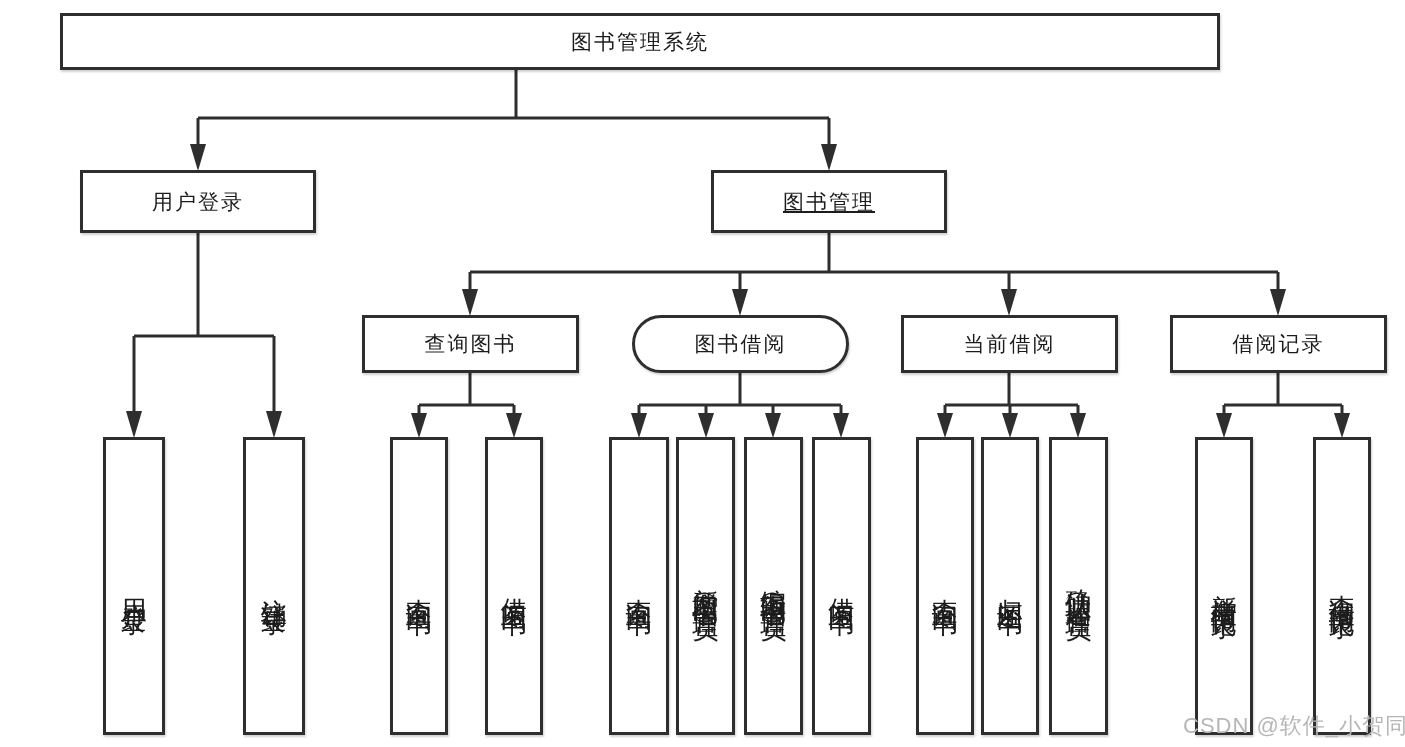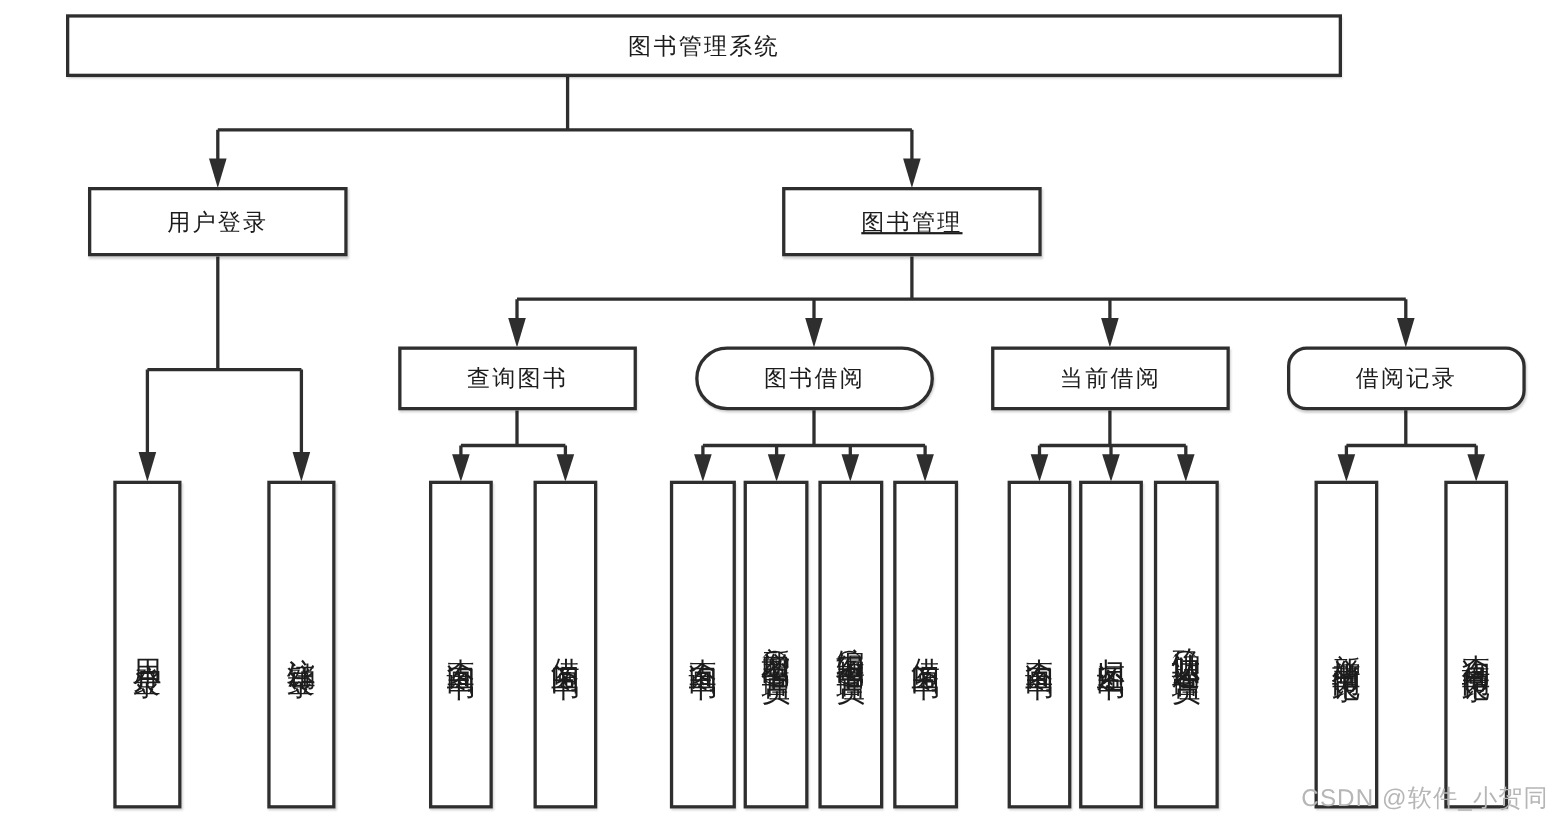--- a/index.html
+++ b/index.html
@@ -89,21 +89,21 @@
   </svg>
 
   <div class="box hbox" style="left:12px; top:13px; width:1160px; height:57px;margin-left:48px;">图书管理系统</div>
 
   <div class="box hbox" style="left:80px; top:170px; width:236px; height:63px;">用户登录</div>
   <div class="box hbox" style="left:711px; top:170px; width:236px; height:63px;text-decoration:underline;">图书管理</div>
 
   <div class="box hbox" style="left:362px; top:315px; width:217px; height:58px;">查询图书</div>
   <div class="box hbox" style="left:632px; top:315px; width:217px; height:58px;border-radius:29px;">图书借阅</div>
   <div class="box hbox" style="left:901px; top:315px; width:217px; height:58px;">当前借阅</div>
-  <div class="box hbox" style="left:1170px; top:315px; width:217px; height:58px;border-radius:18px;">借阅记录</div>
+  <div class="box hbox" style="left:1170px; top:315px; width:217px; height:58px;">借阅记录</div>
 
   <div class="box" style="left:103px; top:437px; width:62px; height:298px;">
     <span class="vtext">用户登录</span>
   </div>
   <div class="box" style="left:243px; top:437px; width:62px; height:298px;">
     <span class="vtext">注销登录</span>
   </div>
 
   <div class="box" style="left:390px; top:437px; width:58px; height:298px;">
     <span class="vtext">查询图书</span>

